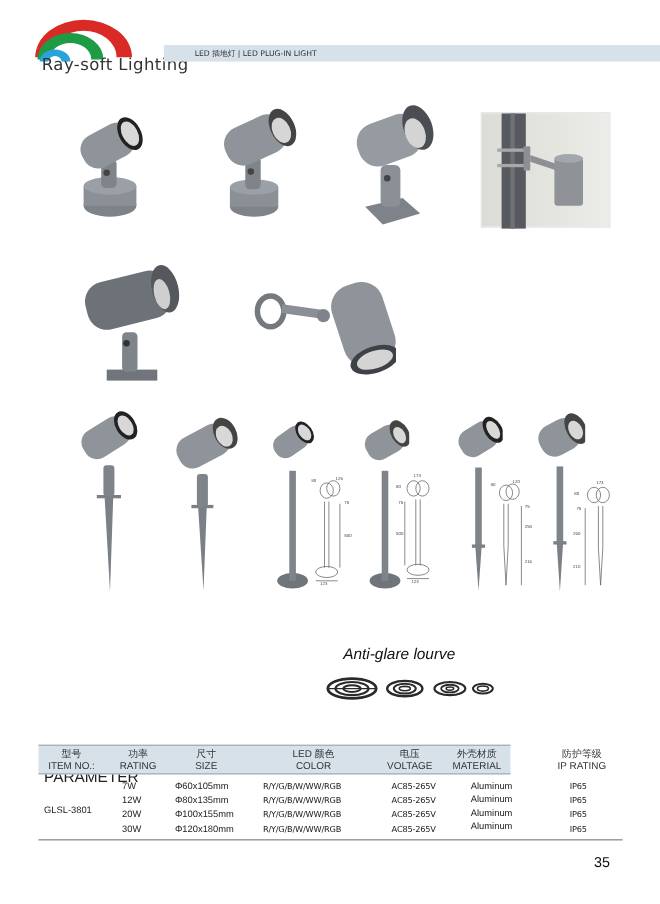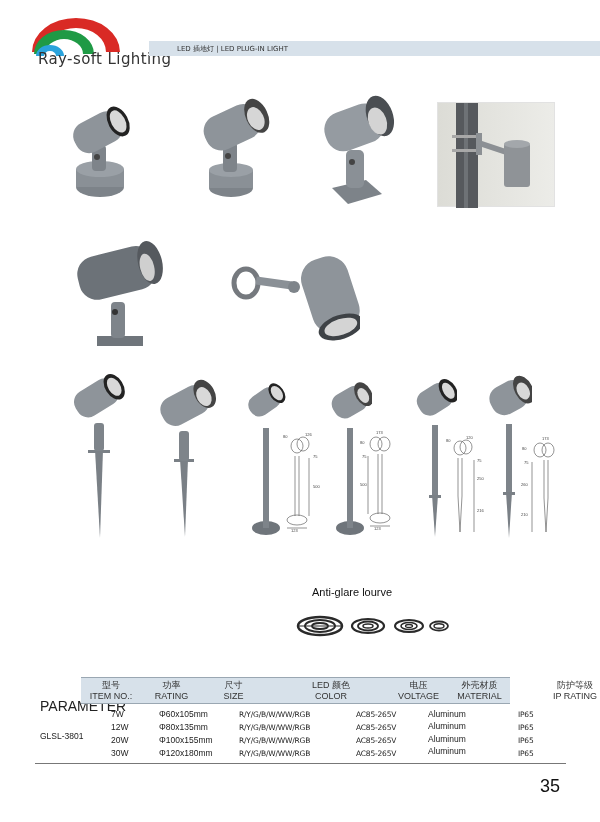--- a/index.html
+++ b/index.html
@@ -8,32 +8,32 @@
 
   .logo { position: absolute; left: 26px; top: 12px; width: 100px; height: 52px; }
   .logo-text { position: absolute; left: 38px; top: 50px; font-size: 15px; color: #333; letter-spacing: 0.4px; font-family: "DejaVu Sans", sans-serif; }
 
   .header-bar { position: absolute; left: 149px; top: 41px; width: 451px; height: 15px; background: #d7e1ea; padding-left: 44px; }
   .header-bar span { position: absolute; left: 28px; top: 3px; font-size: 7px; color: #333; font-family: "DejaVu Sans", sans-serif; }
 
   .fig { position: absolute; }
   .photo { position: absolute; left: 437px; top: 102px; width: 118px; height: 105px; background: linear-gradient(90deg,#dcdcd6,#ecece8); border: 1px solid #e2e2e2; }
 
-  .caption { position: absolute; left: 312px; top: 586px; font-size: 11px; color: #111; }
+  .caption { position: absolute; left: 312px; top: 586px; font-size: 14px; color: #111; font-style: italic; }
 
   .param-label { position: absolute; left: 40px; top: 698px; font-size: 14px; color: #222; }
 
-  .table-head { position: absolute; left: 35px; top: 677px; width: 429px; height: 27px; background: #d7e1ea; border-top: 1.5px solid #9aa7b2; border-bottom: 1px solid #9aa7b2; margin-left: 46px; }
+  .table-head { position: absolute; left: 35px; top: 677px; width: 429px; height: 27px; background: #d7e1ea; border-top: 1.5px solid #9aa7b2; border-bottom: 1px solid #9aa7b2; }
   .th { position: absolute; top: 2px; text-align: center; font-size: 9px; line-height: 11px; color: #333; }
 
   .cell { position: absolute; font-size: 8.5px; color: #222; white-space: nowrap; }
   .cell.color, .cell.volt, .cell.ip { font-family: "DejaVu Sans", sans-serif; font-size: 7.5px; letter-spacing: -0.2px; }
   .table-bottom { position: absolute; left: 35px; top: 763px; width: 531px; height: 1px; background: #777; }
 
-  .page-num { position: absolute; left: 540px; top: 776px; font-size: 18px; color: #111; }
+  .page-num { position: absolute; left: 540px; top: 776px; font-size: 13px; color: #111; }
 </style>
 </head>
 <body>
 
 <svg class="logo" viewBox="0 0 100 52">
   <path d="M6 40 A44 34 0 0 1 94 40 L80 40 A30 24 0 0 0 20 40 Z" fill="#d92a25"></path>
   <path d="M8 42 A30 24 0 0 1 68 42 L57 42 A19 15 0 0 0 19 42 Z" fill="#1f9a45"></path>
   <path d="M10 44 A14 11 0 0 1 38 44 L30 44 A6 5 0 0 0 18 44 Z" fill="#2aa3dc"></path>
 </svg>
 <div class="logo-text">Ray-soft Lighting</div>

